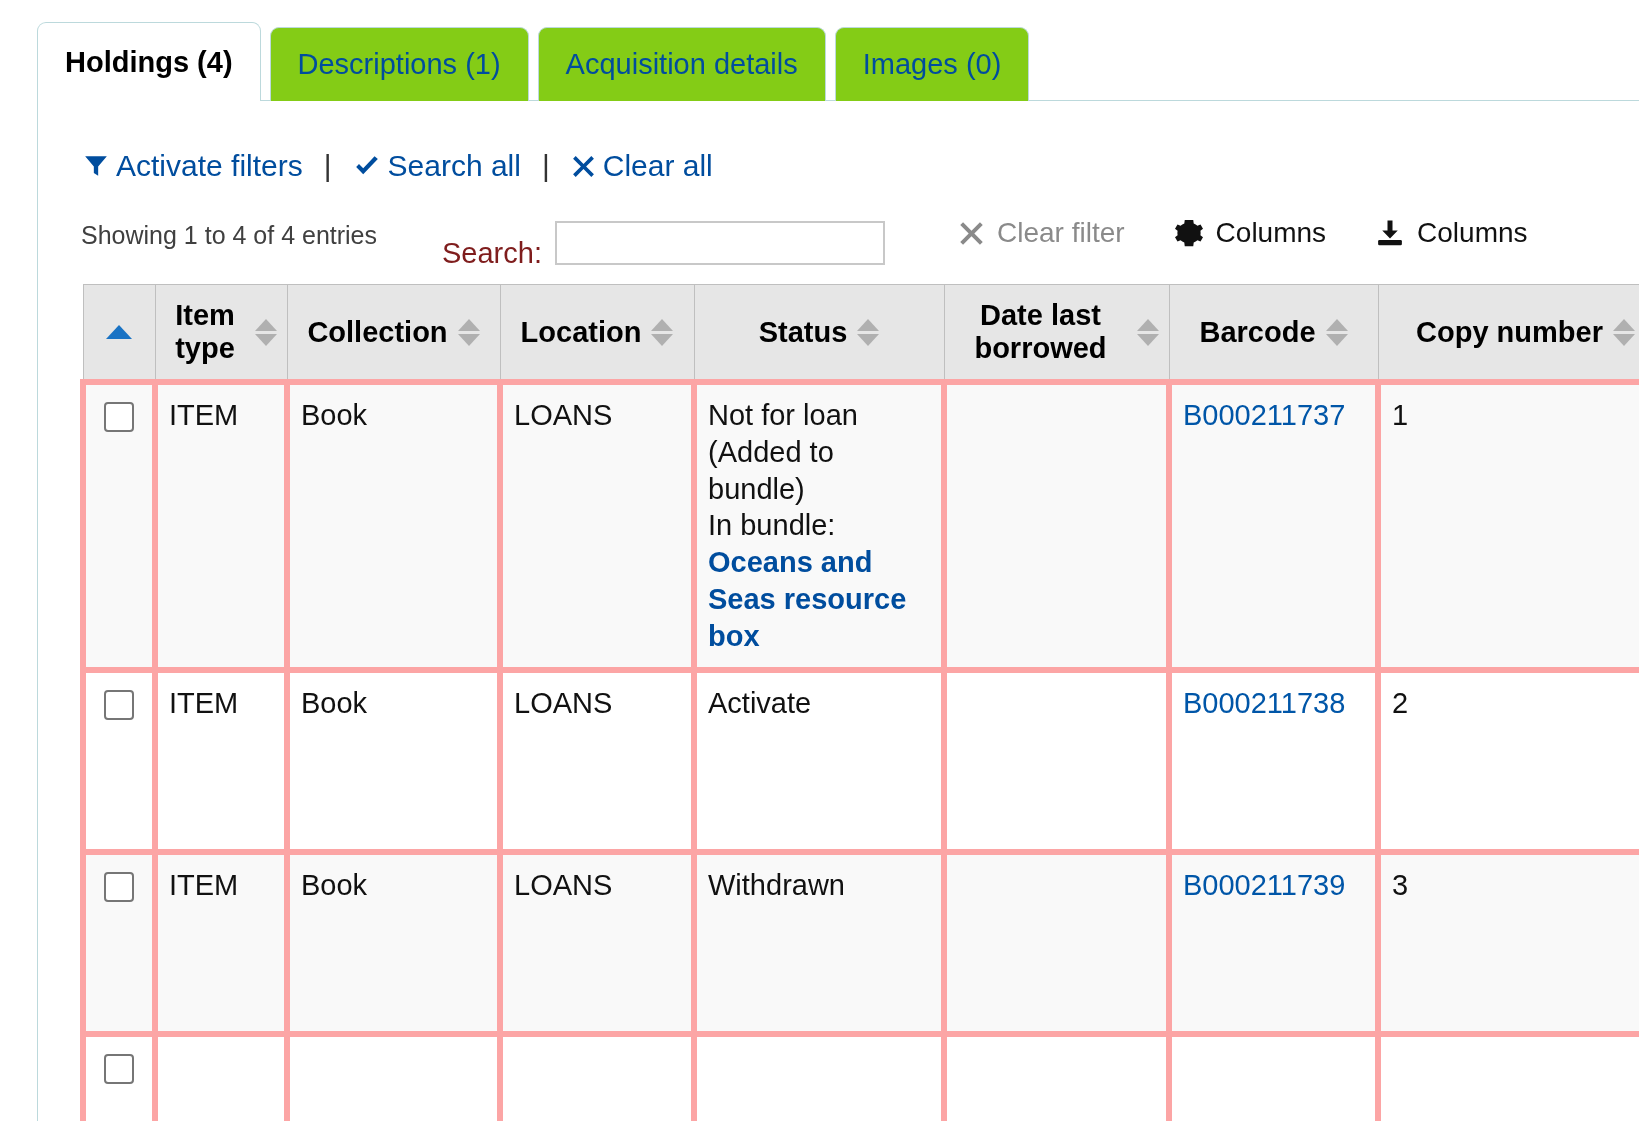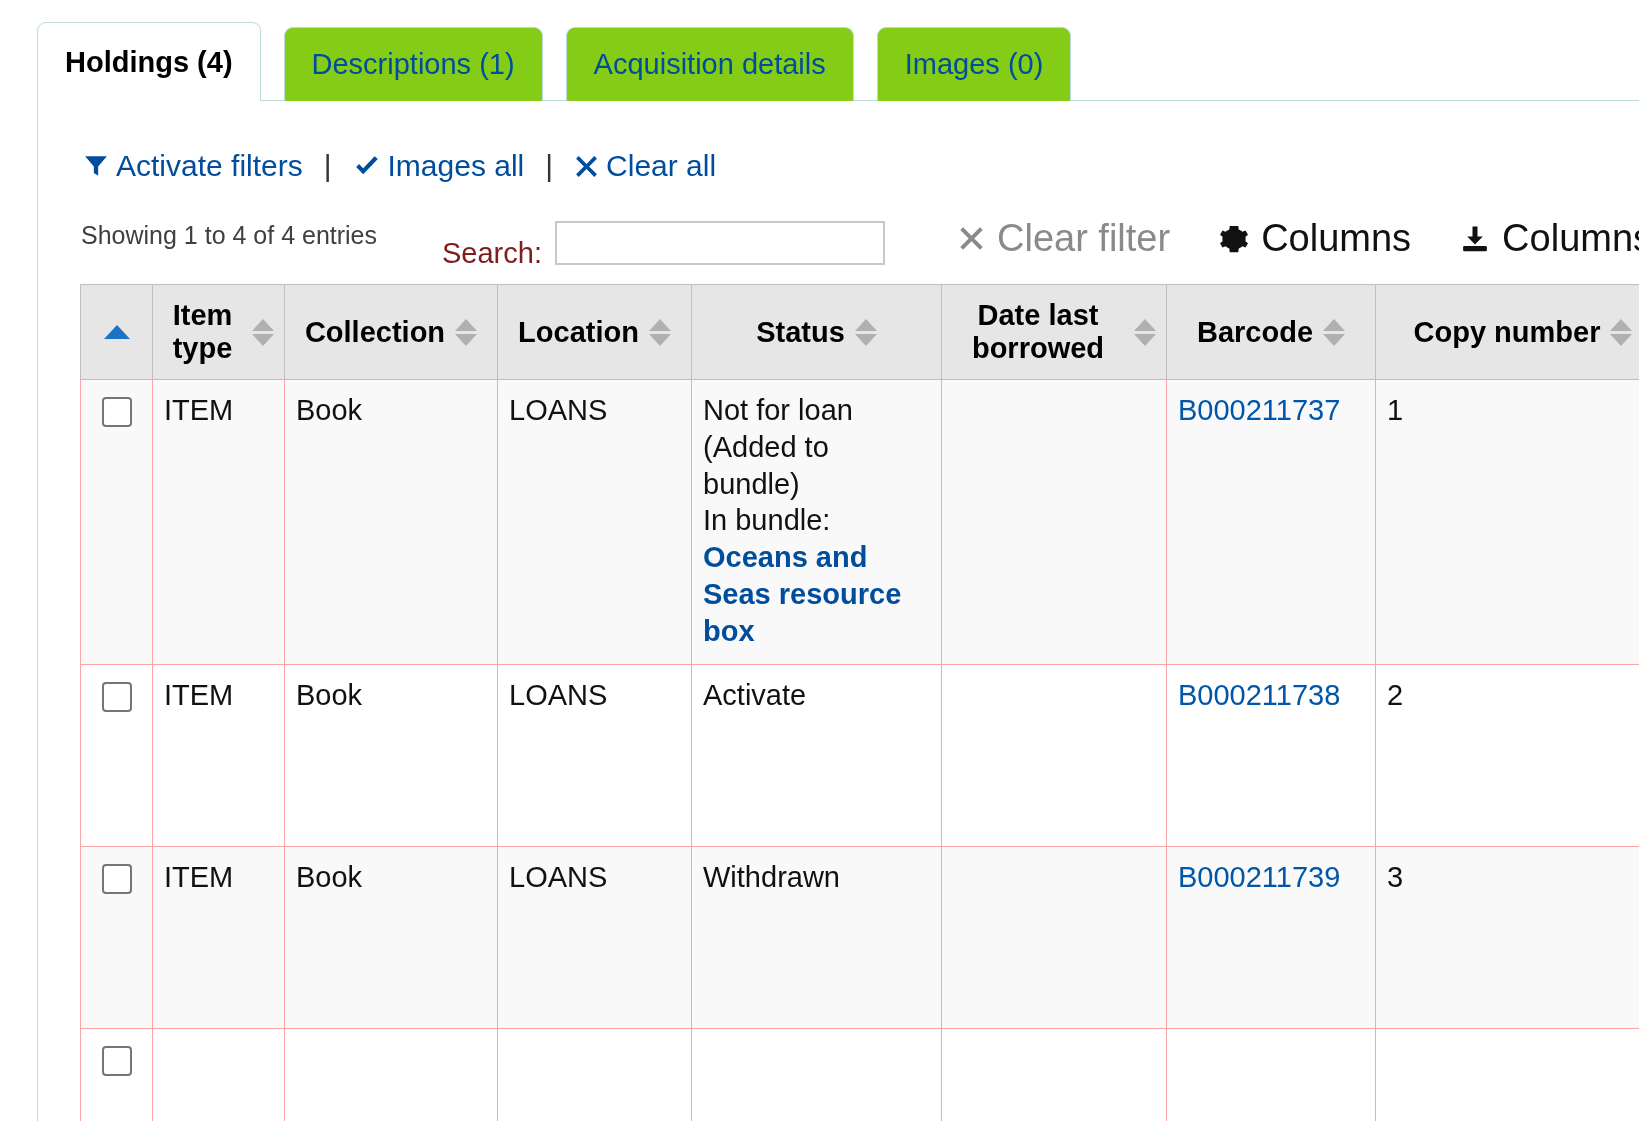--- a/index.html
+++ b/index.html
@@ -23,21 +23,21 @@
     top: 0;
     width: 1639px;
     height: 101px;
   }
   .tabs-row {
     position: absolute;
     left: 37px;
     bottom: 0;
     display: flex;
     align-items: flex-end;
-    gap: 23px;
+    gap: 9px;
   }
   .tab {
     box-sizing: border-box;
     height: 74px;
     padding: 0 27px;
     display: flex;
     align-items: center;
     justify-content: center;
     font-size: 29px;
     color: #004d9e;
@@ -159,21 +159,21 @@
     top: 8px;
     display: flex;
     align-items: center;
     gap: 49px;
     white-space: nowrap;
   }
   .tool-btn {
     display: inline-flex;
     align-items: center;
     gap: 12px;
-    font-size: 38px;
+    font-size: 28px;
     color: #111111;
     cursor: pointer;
     text-decoration: none;
   }
   .tool-btn.disabled {
     color: #8a8a8a;
     cursor: default;
   }
 
   
@@ -207,21 +207,21 @@
   table.dt th .th-inner {
     display: flex;
     align-items: center;
     justify-content: center;
     gap: 10px;
   }
   table.dt th.col-check {
     cursor: pointer;
   }
   table.dt td {
-    border: 1px solid #fca5a5;
+    border: 6px solid #fca5a5;
     vertical-align: top;
     padding: 12px 11px;
     color: #111111;
     line-height: 1.27;
     word-wrap: break-word;
   }
   tr.odd td { background: #f9f9f9; }
   tr.even td { background: #ffffff; }
 
   td.cell-check {
@@ -317,21 +317,21 @@
       </span>
       <span>Activate filters</span>
     </span>
     <span class="fsep">|</span>
     <span class="flink">
       <span>
         <svg class="ico-svg" width="28" height="26" viewBox="0 0 24 24" aria-hidden="true">
           <path d="M2 13 L8.5 19.5 L22 5.5 L19 3 L8.5 14 L4.6 10.2 Z" fill="#004d9e"></path>
         </svg>
       </span>
-      <span>Images all</span>
+      <span>Search all</span>
     </span>
     <span class="fsep">|</span>
     <span class="flink">
       <span>
         <svg class="ico-svg" width="25" height="25" viewBox="0 0 24 24" aria-hidden="true">
           <path d="M4.5 2 L12 9.5 L19.5 2 L22 4.5 L14.5 12 L22 19.5 L19.5 22 L12 14.5 L4.5 22 L2 19.5 L9.5 12 L2 4.5 Z" fill="#004d9e"></path>
         </svg>
       </span>
       <span>Clear all</span>
     </span>

